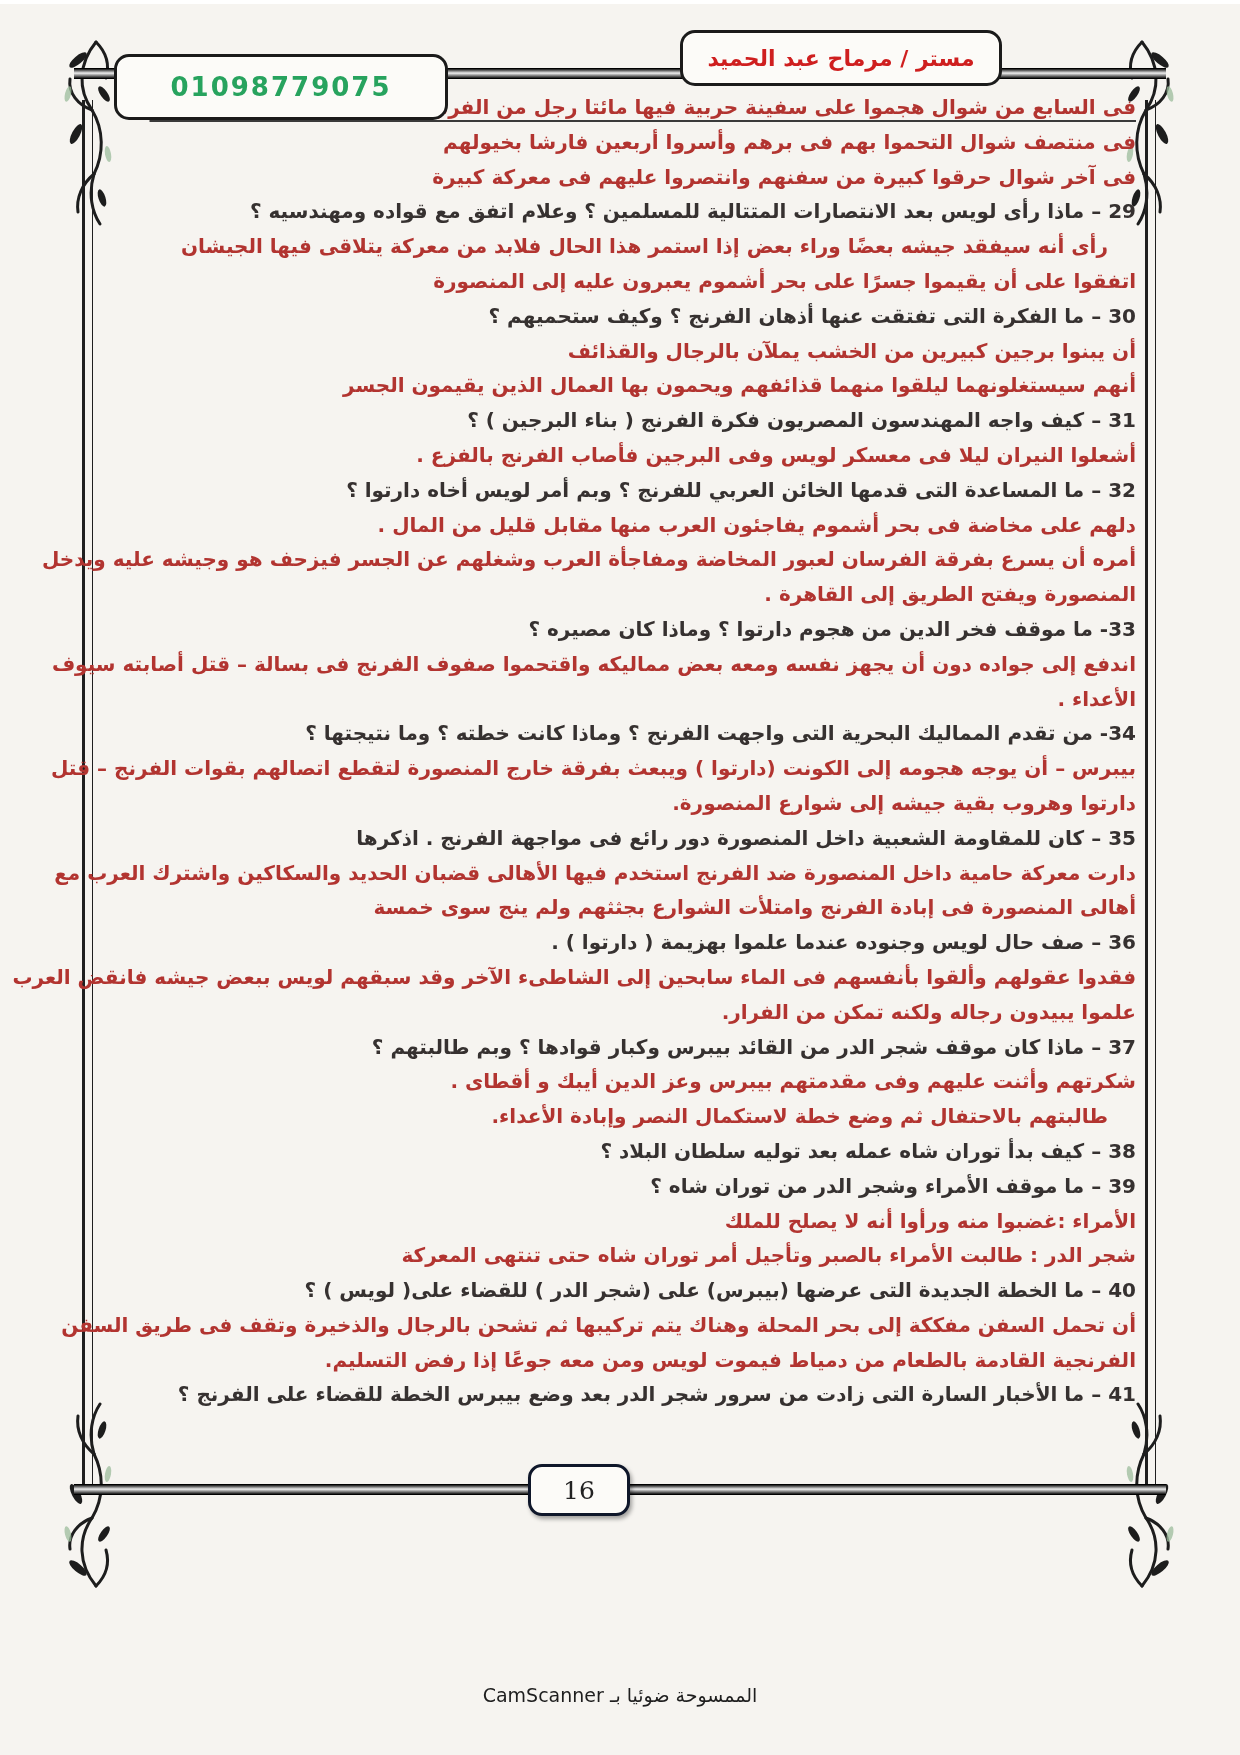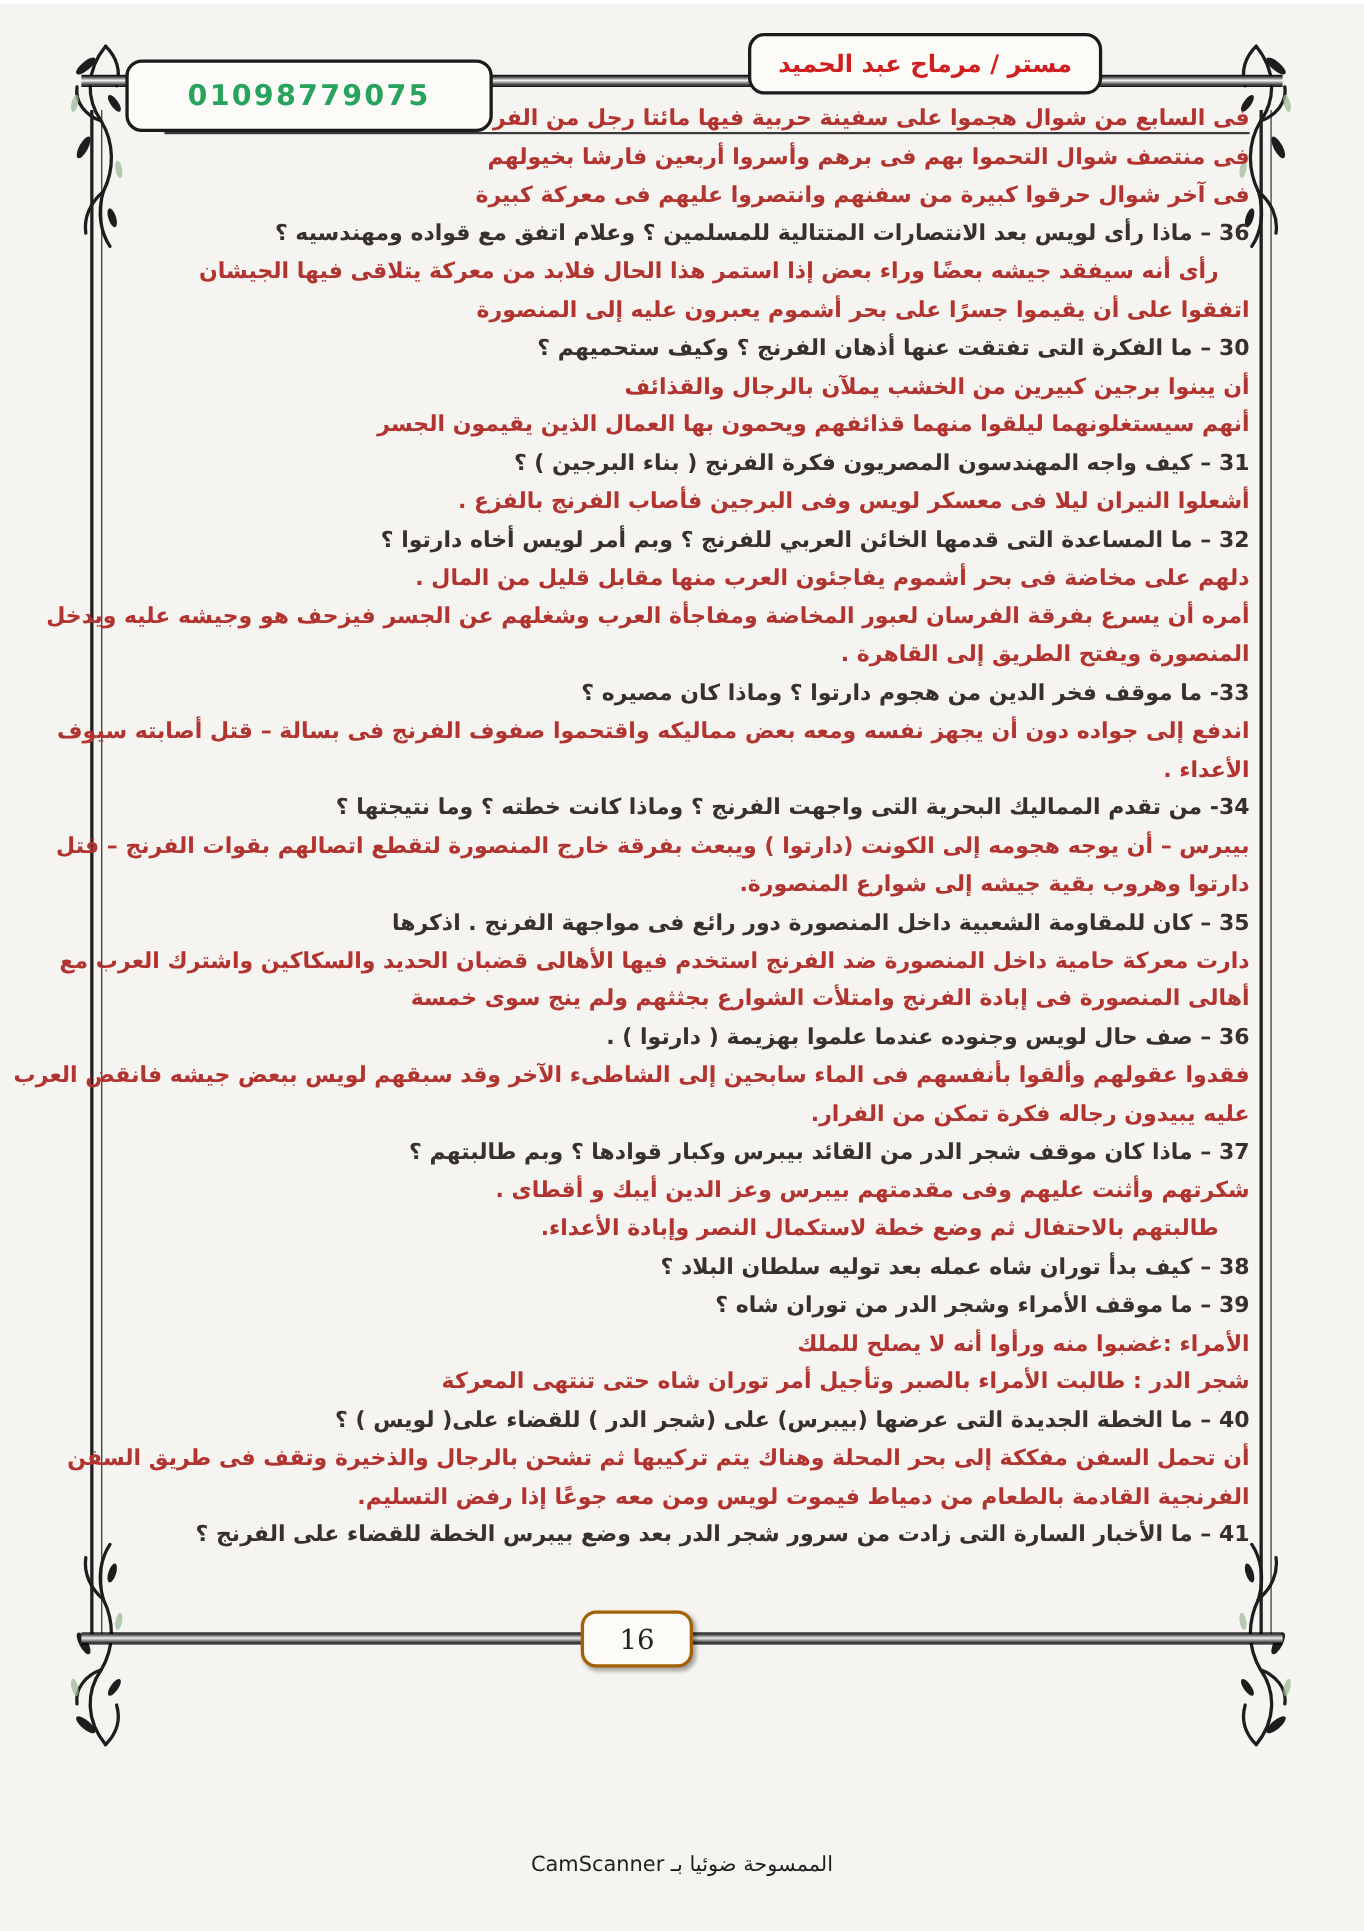--- a/index.html
+++ b/index.html
@@ -36,21 +36,21 @@
   .content{position:absolute;top:86px;right:104px;left:100px;z-index:1;direction:rtl;text-align:right;}
   .line{margin:0;line-height:34.8px;font-size:20px;font-weight:700;white-space:nowrap;}
   .line.question{color:var(--q,#363130);}
   .line.answer{color:var(--a,#b23430);}
   .line.ind{padding-right:28px;}
   .line.u{text-decoration:underline;text-decoration-color:#3a3a3a;text-decoration-thickness:2px;text-underline-offset:6px;}
   
   .footer{position:absolute;left:56px;right:56px;top:1460px;height:60px;z-index:3;}
   .footer .rod{top:20px;left:18px;right:18px;}
   .page-box{position:absolute;left:calc(50% - 92px);top:0;width:96px;height:46px;
-    border:3px solid #a16207;border-radius:14px;background:#fcfbf8;
+    border:3px solid #0f172a;border-radius:14px;background:#fcfbf8;
     box-shadow:inset 0 0 0 1px #fffdf9,2px 3px 4px rgba(0,0,0,.35);
     display:flex;align-items:center;justify-content:center;
     font-family:"DejaVu Serif",serif;font-size:25px;color:#222;}
   .camscanner{position:absolute;left:0;right:0;top:1680px;text-align:center;
     direction:rtl;font-size:19px;color:#1e1e1e;}
 </style>
 </head>
 <body>
 
 <div class="page">
@@ -150,21 +150,21 @@
     </div>
     <div class="hbox phone-box">
       <span class="phone">01098779075</span>
     </div>
   </div>
 
   <div class="content">
       <p class="line answer u">فى السابع من شوال هجموا على سفينة حربية فيها مائتا رجل من الفرنج بينهم كونت كبير وتم أسرها</p>
       <p class="line answer">فى منتصف شوال التحموا بهم فى برهم وأسروا أربعين فارشا بخيولهم</p>
       <p class="line answer">فى آخر شوال حرقوا كبيرة من سفنهم وانتصروا عليهم فى معركة كبيرة</p>
-      <p class="line question">36 – ماذا رأى لويس بعد الانتصارات المتتالية للمسلمين ؟ وعلام اتفق مع قواده ومهندسيه ؟</p>
+      <p class="line question">29 – ماذا رأى لويس بعد الانتصارات المتتالية للمسلمين ؟ وعلام اتفق مع قواده ومهندسيه ؟</p>
       <p class="line answer ind">رأى أنه سيفقد جيشه بعضًا وراء بعض إذا استمر هذا الحال فلابد من معركة يتلاقى فيها الجيشان</p>
       <p class="line answer">اتفقوا على أن يقيموا جسرًا على بحر أشموم يعبرون عليه إلى المنصورة</p>
       <p class="line question">30 – ما الفكرة التى تفتقت عنها أذهان الفرنج ؟ وكيف ستحميهم ؟</p>
       <p class="line answer">أن يبنوا برجين كبيرين من الخشب يملآن بالرجال والقذائف</p>
       <p class="line answer">أنهم سيستغلونهما ليلقوا منهما قذائفهم ويحمون بها العمال الذين يقيمون الجسر</p>
       <p class="line question">31 – كيف واجه المهندسون المصريون فكرة الفرنج  ( بناء البرجين ) ؟</p>
       <p class="line answer">أشعلوا النيران ليلا فى معسكر لويس وفى البرجين فأصاب الفرنج بالفزع .</p>
       <p class="line question">32 – ما المساعدة التى قدمها الخائن العربي للفرنج ؟ وبم أمر لويس أخاه دارتوا ؟</p>
       <p class="line answer">دلهم على مخاضة فى بحر أشموم يفاجئون العرب منها مقابل قليل من المال .</p>
       <p class="line answer">أمره أن يسرع بفرقة الفرسان لعبور المخاضة ومفاجأة العرب وشغلهم عن الجسر فيزحف هو وجيشه عليه ويدخل</p>
@@ -173,21 +173,21 @@
       <p class="line answer">اندفع إلى جواده دون أن يجهز نفسه ومعه بعض مماليكه واقتحموا صفوف الفرنج فى بسالة – قتل أصابته سيوف</p>
       <p class="line answer">الأعداء .</p>
       <p class="line question">34- من تقدم المماليك البحرية التى واجهت الفرنج ؟ وماذا كانت خطته ؟ وما نتيجتها ؟</p>
       <p class="line answer">بيبرس – أن يوجه هجومه إلى الكونت (دارتوا ) ويبعث بفرقة خارج المنصورة لتقطع اتصالهم بقوات الفرنج – قتل</p>
       <p class="line answer">دارتوا وهروب بقية جيشه إلى شوارع المنصورة.</p>
       <p class="line question">35 – كان للمقاومة الشعبية داخل المنصورة دور رائع فى مواجهة الفرنج . اذكرها</p>
       <p class="line answer">دارت معركة حامية داخل المنصورة ضد الفرنج استخدم فيها الأهالى قضبان الحديد والسكاكين واشترك العرب مع</p>
       <p class="line answer">أهالى المنصورة فى إبادة الفرنج وامتلأت الشوارع بجثثهم ولم ينج سوى خمسة</p>
       <p class="line question">36 – صف حال لويس وجنوده عندما علموا بهزيمة ( دارتوا ) .</p>
       <p class="line answer">فقدوا عقولهم وألقوا بأنفسهم فى الماء سابحين إلى الشاطىء الآخر وقد سبقهم لويس ببعض جيشه فانقض العرب</p>
-      <p class="line answer">عليه يبيدون رجاله فكرة تمكن من الفرار.</p>
+      <p class="line answer">علموا يبيدون رجاله ولكنه تمكن من الفرار.</p>
       <p class="line question">37 – ماذا كان موقف شجر الدر من القائد بيبرس وكبار قوادها ؟ وبم طالبتهم ؟</p>
       <p class="line answer">شكرتهم وأثنت عليهم وفى مقدمتهم بيبرس وعز الدين أيبك و أقطاى .</p>
       <p class="line answer ind">طالبتهم بالاحتفال ثم وضع خطة لاستكمال النصر وإبادة الأعداء.</p>
       <p class="line question">38 – كيف بدأ توران شاه عمله بعد توليه سلطان البلاد ؟</p>
       <p class="line question">39 – ما موقف الأمراء وشجر الدر من توران شاه ؟</p>
       <p class="line answer">الأمراء :غضبوا منه ورأوا أنه لا يصلح للملك</p>
       <p class="line answer">شجر الدر : طالبت الأمراء بالصبر وتأجيل أمر توران شاه حتى تنتهى المعركة</p>
       <p class="line question">40 – ما الخطة الجديدة التى عرضها (بيبرس)  على (شجر الدر ) للقضاء على( لويس ) ؟</p>
       <p class="line answer">أن تحمل السفن مفككة إلى بحر المحلة وهناك يتم تركيبها ثم تشحن بالرجال والذخيرة وتقف فى طريق السفن</p>
       <p class="line answer">الفرنجية القادمة بالطعام من دمياط فيموت لويس ومن معه جوعًا إذا رفض التسليم.</p>

